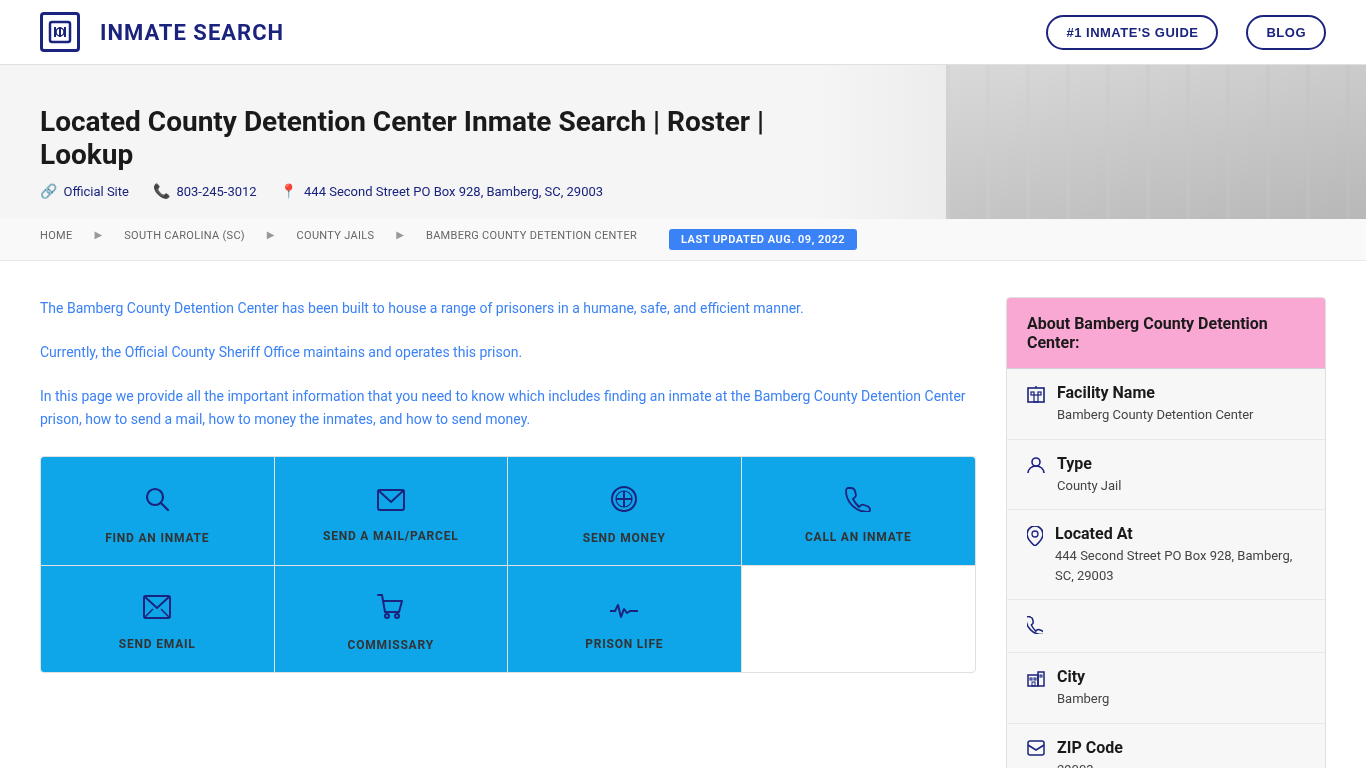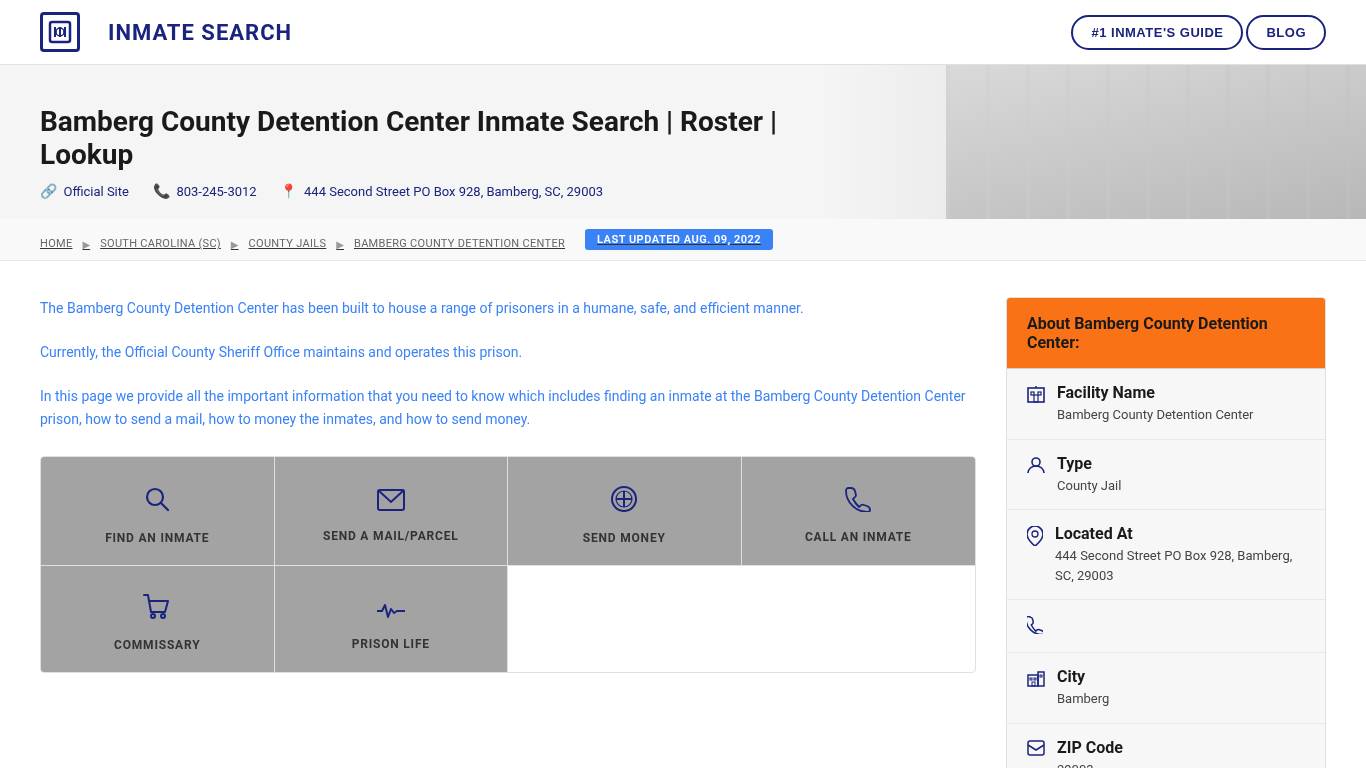--- a/index.html
+++ b/index.html
@@ -10,42 +10,42 @@
       display: flex;
       align-items: center;
       justify-content: space-between;
       padding: 12px 40px;
       border-bottom: 1px solid #e0e0e0;
       background: #fff;
     }
     .header-logo {
       display: flex;
       align-items: center;
-      gap: 28px;
+      gap: 20px;
       text-decoration: none;
     }
     .logo-icon {
       width: 40px;
       height: 40px;
       border: 3px solid #1a237e;
       border-radius: 4px;
       display: flex;
       align-items: center;
       justify-content: center;
       font-size: 20px;
     }
     .logo-text {
       font-size: 22px;
       font-weight: 700;
       color: #1a237e;
       letter-spacing: 1px;
     }
     .header-nav {
       display: flex;
-      gap: 3px;
+      gap: 28px;
       align-items: center;
     }
     .btn-outline {
       border: 2px solid #1a237e;
       background: transparent;
       color: #1a237e;
       padding: 8px 18px;
       border-radius: 25px;
       font-size: 13px;
       font-weight: 600;
@@ -96,24 +96,23 @@
       color: #1a237e;
       text-decoration: none;
     }
     .hero-meta-item .icon { font-size: 14px; }
 
     
     .breadcrumb-bar {
       background: #f9f9f9;
       padding: 10px 40px;
       display: flex;
-      align-items: flex-end;
-      gap: 4px;
+      align-items: flex-start;
+      gap: 16px;
       border-bottom: 1px solid #e8e8e8;
-      text-decoration: underline;
     }
     .breadcrumb-item {
       font-size: 11px;
       color: #666;
       text-transform: uppercase;
       letter-spacing: 0.3px;
     }
     .breadcrumb-sep {
       margin: 0 6px;
       color: #999;
@@ -166,21 +165,21 @@
     }
     .action-cell {
       display: flex;
       flex-direction: column;
       align-items: center;
       justify-content: center;
       padding: 28px 12px 20px;
       border-right: 1px solid #e0e0e0;
       border-bottom: 1px solid #e0e0e0;
       cursor: pointer;
-      background: #a3a3a3;
+      background: #0ea5e9;
       gap: 12px;
       text-align: center;
       transition: background 0.15s;
     }
     .action-cell:nth-child(4n) { border-right: none; }
     .action-cell:nth-child(5),
     .action-cell:nth-child(6),
     .action-cell:nth-child(7),
     .action-cell:nth-child(8) { border-bottom: none; }
     .action-icon {
@@ -196,21 +195,21 @@
     }
 
     
     .sidebar-card {
       background: #f7f7f7;
       border: 1px solid #e0e0e0;
       border-radius: 4px;
       overflow: hidden;
     }
     .sidebar-header {
-      background: #f97316;
+      background: #f9a8d4;
       padding: 16px 20px;
       font-size: 16px;
       font-weight: 700;
       color: #1a1a1a;
       border-bottom: 1px solid #d0d0d8;
     }
     .sidebar-body { padding: 0; }
     .sidebar-row {
       display: flex;
       align-items: flex-start;
@@ -256,21 +255,21 @@
     <span class="logo-text">INMATE SEARCH</span>
   </a>
   <nav class="header-nav">
     <button class="btn-outline">#1 INMATE'S GUIDE</button>
     <button class="btn-outline">BLOG</button>
   </nav>
 </header>
 
 <div class="hero-section">
   <div class="hero-prison-img"></div>
-  <h1 class="page-title">Bamberg County Detention Center Inmate Search | Roster | Lookup</h1>
+  <h1 class="page-title">Located County Detention Center Inmate Search | Roster | Lookup</h1>
   <div class="hero-meta">
     <a class="hero-meta-item" href="#">
       <span class="icon">🔗</span>
       <span>Official Site</span>
     </a>
     <a class="hero-meta-item" href="#">
       <span class="icon">📞</span>
       <span>803-245-3012</span>
     </a>
     <span class="hero-meta-item">
@@ -339,20 +338,31 @@
         <span class="action-icon">
           <svg width="26" height="26" viewBox="0 0 26 26" fill="none" xmlns="http://www.w3.org/2000/svg">
             <path d="M5 2C5 2 8 2 9 5L10 9C10 9 10 11 8 12L7 13C7 13 9 17 13 21L14 20C14 20 16 18 18 19L21 20C24 21 24 24 24 24C24 24 24 26 21 26C10 26 0 16 0 5C0 2 2 2 2 2H5Z" stroke="#1a237e" stroke-width="1.8" fill="none" transform="translate(1,0)"></path>
           </svg>
         </span>
         <span class="action-label">CALL AN INMATE</span>
       </div>
 
       <div class="action-cell">
         <span class="action-icon">
+          <svg width="28" height="24" viewBox="0 0 28 24" fill="none" xmlns="http://www.w3.org/2000/svg">
+            <rect x="1" y="1" width="26" height="22" rx="2" stroke="#1a237e" stroke-width="2" fill="none"></rect>
+            <polyline points="1,1 14,13 27,1" stroke="#1a237e" stroke-width="2" fill="none"></polyline>
+            <line x1="1" y1="23" x2="10" y2="14" stroke="#1a237e" stroke-width="1.5"></line>
+            <line x1="27" y1="23" x2="18" y2="14" stroke="#1a237e" stroke-width="1.5"></line>
+          </svg>
+        </span>
+        <span class="action-label">SEND EMAIL</span>
+      </div>
+      <div class="action-cell">
+        <span class="action-icon">
           <svg width="28" height="26" viewBox="0 0 28 26" fill="none" xmlns="http://www.w3.org/2000/svg">
             <path d="M1 1H5L8 18H22L25 7H7" stroke="#1a237e" stroke-width="2" stroke-linecap="round" stroke-linejoin="round" fill="none"></path>
             <circle cx="10" cy="22" r="2" stroke="#1a237e" stroke-width="2" fill="none"></circle>
             <circle cx="20" cy="22" r="2" stroke="#1a237e" stroke-width="2" fill="none"></circle>
           </svg>
         </span>
         <span class="action-label">COMMISSARY</span>
       </div>
       <div class="action-cell">
         <span class="action-icon">

